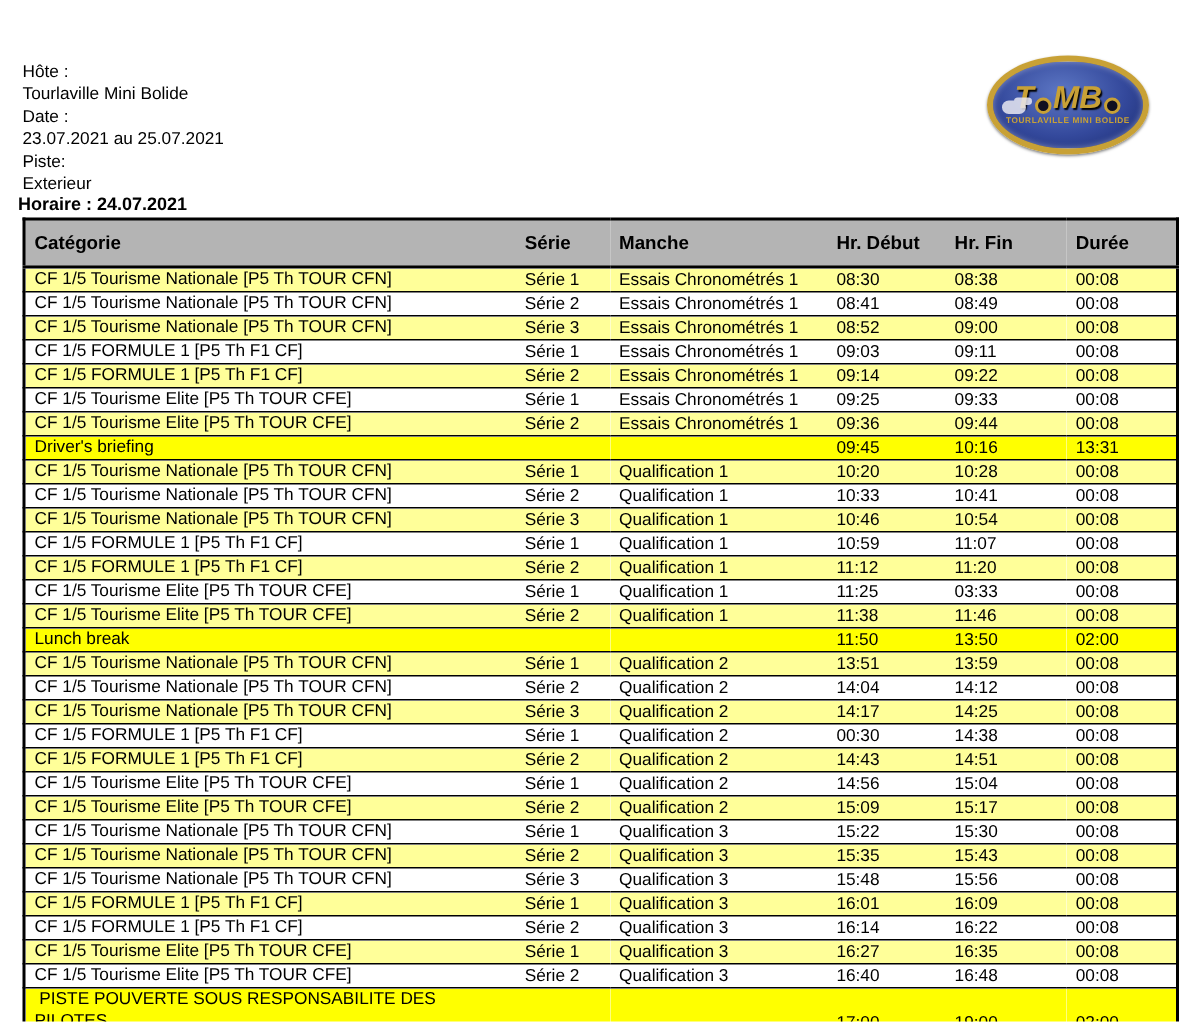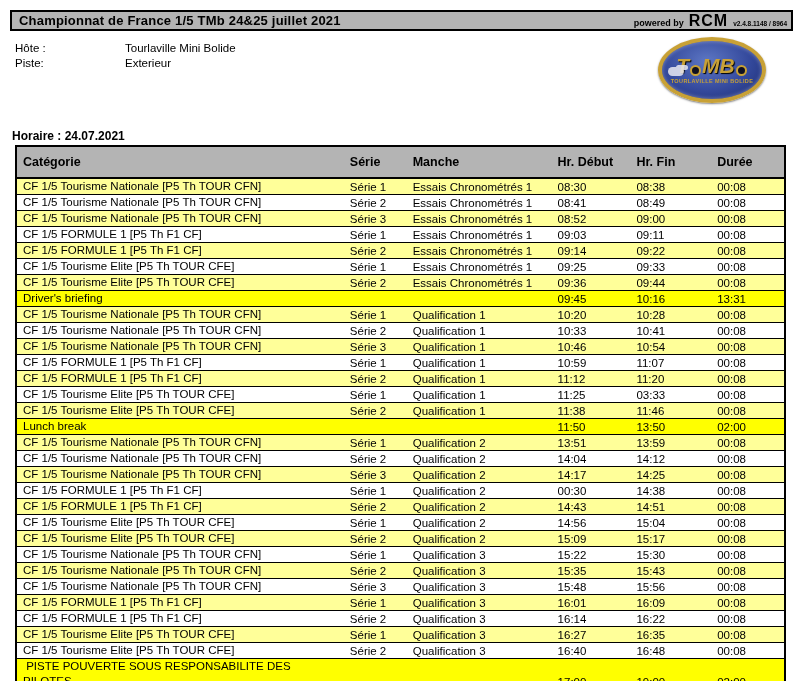--- a/index.html
+++ b/index.html
@@ -17,21 +17,21 @@
     display:flex; align-items:center; justify-content:space-between;
   }
   .titlebar .doc-title{font-size:13px; font-weight:bold; padding-left:7px; letter-spacing:.2px;}
   .powered{display:flex; align-items:baseline; gap:5px; padding-right:4px;}
   .powered .pwd{font-size:9px; font-weight:bold;}
   .powered .rcm{font-size:16px; font-weight:bold; letter-spacing:1px;}
   .powered .ver{font-size:6.5px; font-weight:bold;}
 
   
   .info{position:absolute; left:15px; top:41px; font-size:11.5px; line-height:15px;}
-  .info-row{display:flex;}
+  .info-row{display:flex;flex-direction:column;}
   .info-row .lbl{width:110px;}
 
   
   .logo{
     position:absolute; left:658px; top:37px; width:108px; height:66px;
     border-radius:50%;
     background:radial-gradient(ellipse at 45% 35%, #5d77c4 0%, #34499c 55%, #1a2a6e 100%);
     border:4px solid var(--logo-gold);
     box-shadow:0 1px 2px rgba(0,0,0,.5), inset 0 0 4px rgba(255,255,255,.4);
     display:flex; flex-direction:column; align-items:center; justify-content:center;
@@ -64,33 +64,29 @@
   table.sched tbody tr{border-bottom:1px solid var(--line);}
   tr.row-pale{background:var(--pale);}
   tr.row-white{background:#ffffff;}
   tr.row-break{background:var(--bright);}
 </style>
 </head>
 <body>
 
 <div class="page">
 
-  <div class="titlebar">
-    <span class="doc-title">Championnat de France 1/5 TMb 24&amp;25 juillet 2021</span>
-    <span class="powered">
-      <span class="pwd">powered by</span>
-      <span class="rcm">RCM</span>
-      <span class="ver">v2.4.8.1148 / 8964</span>
-    </span>
-  </div>
 
   <div class="info">
     <div class="info-row">
       <span class="lbl">Hôte :</span>
       <span class="val">Tourlaville Mini Bolide</span>
+    </div>
+    <div class="info-row">
+      <span class="lbl">Date :</span>
+      <span class="val">23.07.2021 au 25.07.2021</span>
     </div>
     <div class="info-row">
       <span class="lbl">Piste:</span>
       <span class="val">Exterieur</span>
     </div>
   </div>
 
   <div class="logo">
     <span class="smoke"></span>
     <span class="logo-main">

